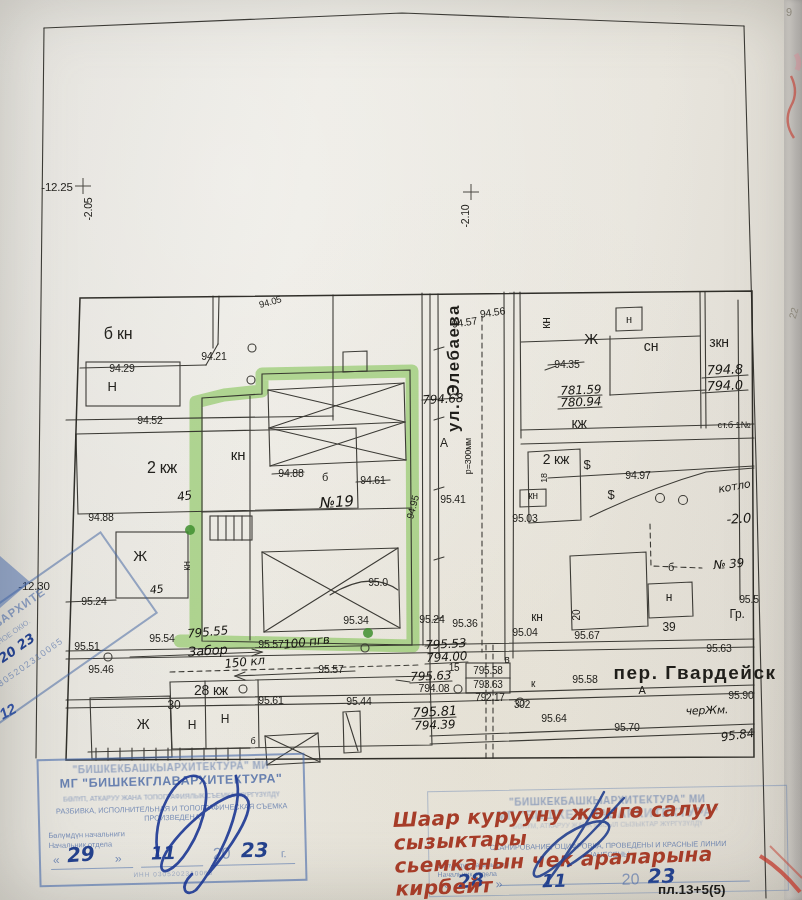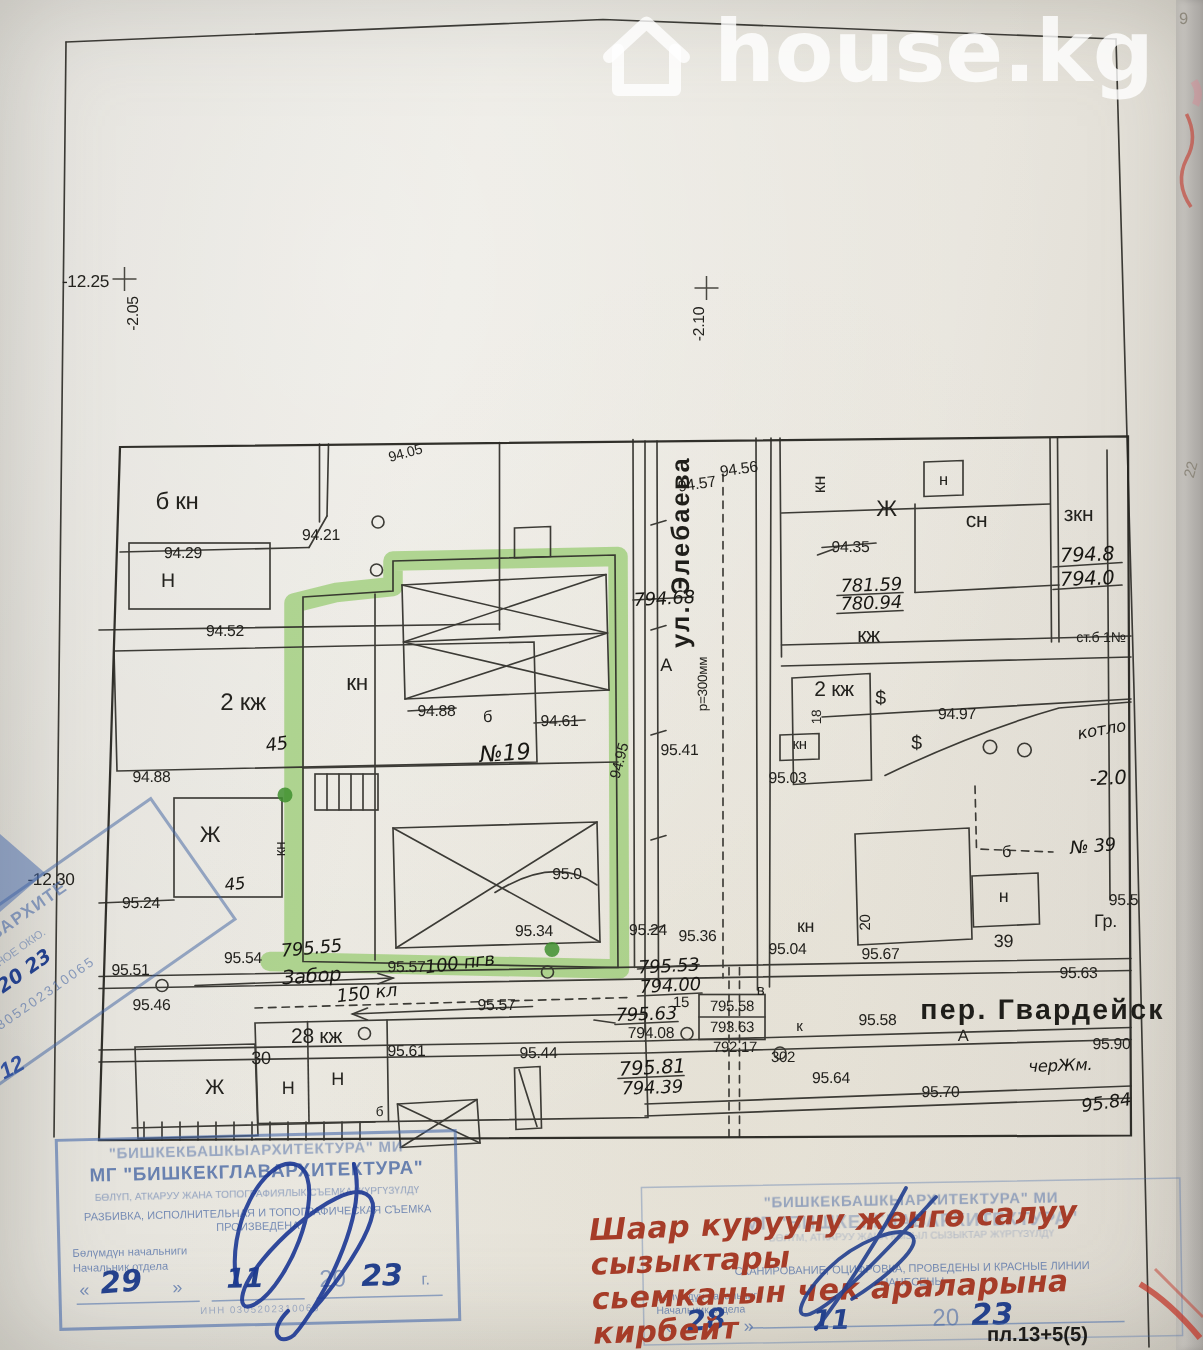--- a/index.html
+++ b/index.html
@@ -361,22 +361,13 @@
       <path d="M604,792 C588,822 560,866 544,886"></path>
     </g>
     <g>
       <path d="M791,76 Q799,92 791,106 Q783,122 794,138" stroke="#c34a3f" stroke-width="2.4" fill="none" opacity=".7"></path>
       <path d="M796,54 Q801,62 797,70" stroke="#d98a94" stroke-width="5" fill="none" opacity=".45"></path>
       <path d="M760,856 Q780,868 800,892" stroke="#c13a2c" stroke-width="4" fill="none" opacity=".75"></path>
       <path d="M770,846 L802,878" stroke="#c13a2c" stroke-width="2" fill="none" opacity=".5"></path>
     </g>
   </svg>
 
-  <div class="wm">
-    <svg width="66" height="62" viewBox="0 0 66 62">
-      <g stroke="rgba(255,255,255,.8)" stroke-width="8" fill="none" stroke-linecap="round" stroke-linejoin="round">
-        <path d="M8,34 L33,11 L58,34"></path>
-        <path d="M14,29 L14,56 L52,56 L52,29"></path>
-      </g>
-    </svg>
-    <span class="wm-text">house.kg</span>
-  </div>
 </div>
 
 </body></html>

